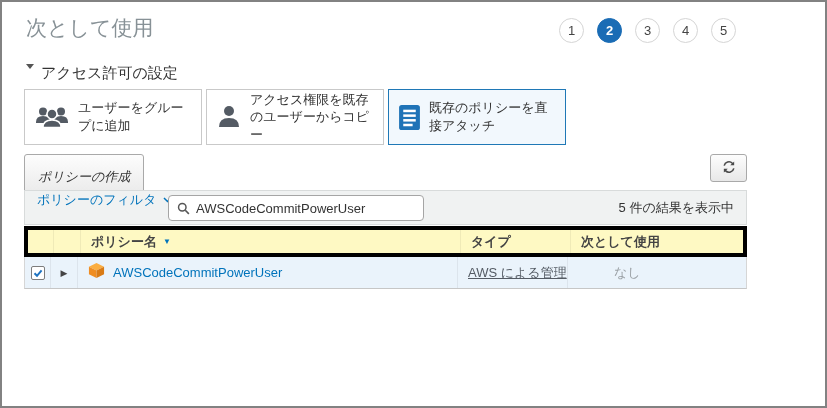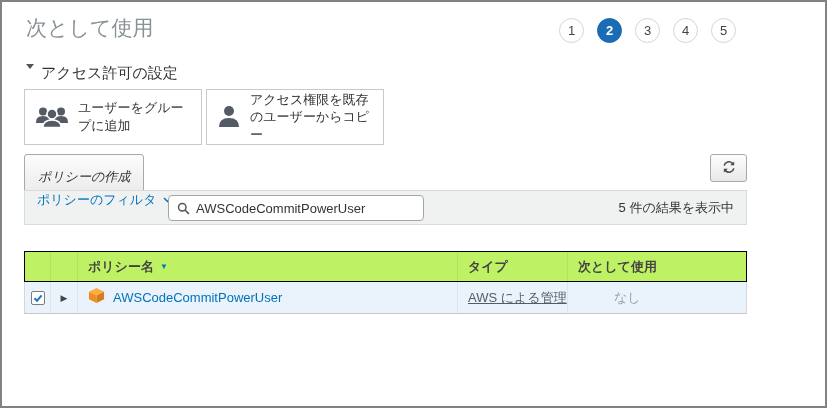--- a/index.html
+++ b/index.html
@@ -36,21 +36,21 @@
                      gap:7px; cursor:pointer; }
   .searchbox { position:absolute; left:143px; top:4px; width:256px; height:26px; background:#fff;
                border:1px solid #a5a5a5; border-radius:4px; display:flex; align-items:center;
                padding:0 8px; gap:6px; }
   .searchbox input { border:none; outline:none; flex:1; font-size:13px; color:#333;
                      font-family:"Liberation Sans", sans-serif; background:transparent; }
   .results { position:absolute; right:12px; top:0; height:100%; display:flex; align-items:center;
              font-size:13px; color:#333; }
 
   .table { position:absolute; left:22px; top:224px; width:723px; }
-  .thead { display:flex; height:31px; background:#bef264; border:1px solid #000000;margin-top:25px; }
+  .thead { display:flex; height:31px; background:#fef9c3; border:4px solid #000000; }
   .trow  { display:flex; height:32px; background:#eaf3fb; border:1px solid #d6d6d6; border-top:none;
            border-bottom:1px solid #c6c6c6; }
   .cell { display:flex; align-items:center; padding-left:10px; border-right:1px solid rgba(0,0,0,0.06); }
   .cell:last-child { border-right:none; }
   .col-check  { width:26px; justify-content:center; padding-left:0; }
   .col-expand { width:27px; justify-content:center; padding-left:0; }
   .col-name   { width:380px; }
   .col-type   { width:110px; }
   .col-used   { flex:1;align-items:center; }
   .th-label { font-size:13px; font-weight:bold; color:#444; }
@@ -97,20 +97,32 @@
       <span class="card-label">ユーザーをグループに追加</span>
     </div>
     <div class="card">
       <span class="icon">
         <svg width="24" height="24" viewBox="0 0 22 24">
           <circle cx="11" cy="6" r="5" fill="#545b64"></circle>
           <path d="M1 22 q0 -9 10 -9 q10 0 10 9 z" fill="#545b64"></path>
         </svg>
       </span>
       <span class="card-label">アクセス権限を既存のユーザーからコピー</span>
+    </div>
+    <div class="card selected">
+      <span class="icon">
+        <svg width="21" height="25" viewBox="0 0 20 24">
+          <rect x="0" y="0" width="20" height="24" rx="2.5" fill="#1f73b7"></rect>
+          <rect x="4" y="4.5" width="12" height="2.4" fill="#fff"></rect>
+          <rect x="4" y="9" width="12" height="2.4" fill="#fff"></rect>
+          <rect x="4" y="13.5" width="12" height="2.4" fill="#fff"></rect>
+          <rect x="4" y="18" width="9" height="2.4" fill="#fff"></rect>
+        </svg>
+      </span>
+      <span class="card-label">既存のポリシーを直接アタッチ</span>
     </div>
   </div>
 
   <button class="btn create-policy">ポリシーの作成</button>
 
   <button class="btn refresh">
     <span>
       <svg width="14" height="14" viewBox="0 0 16 16">
         <path d="M13.9 1.6 v4.5 h-4.5 l1.8 -1.8 a4.7 4.7 0 0 0 -7.8 2.4 l-1.8 -0.5 a6.5 6.5 0 0 1 10.9 -3.2 z" fill="#4a4a4a"></path>
         <path d="M2.1 14.4 v-4.5 h4.5 l-1.8 1.8 a4.7 4.7 0 0 0 7.8 -2.4 l1.8 0.5 a6.5 6.5 0 0 1 -10.9 3.2 z" fill="#4a4a4a"></path>

